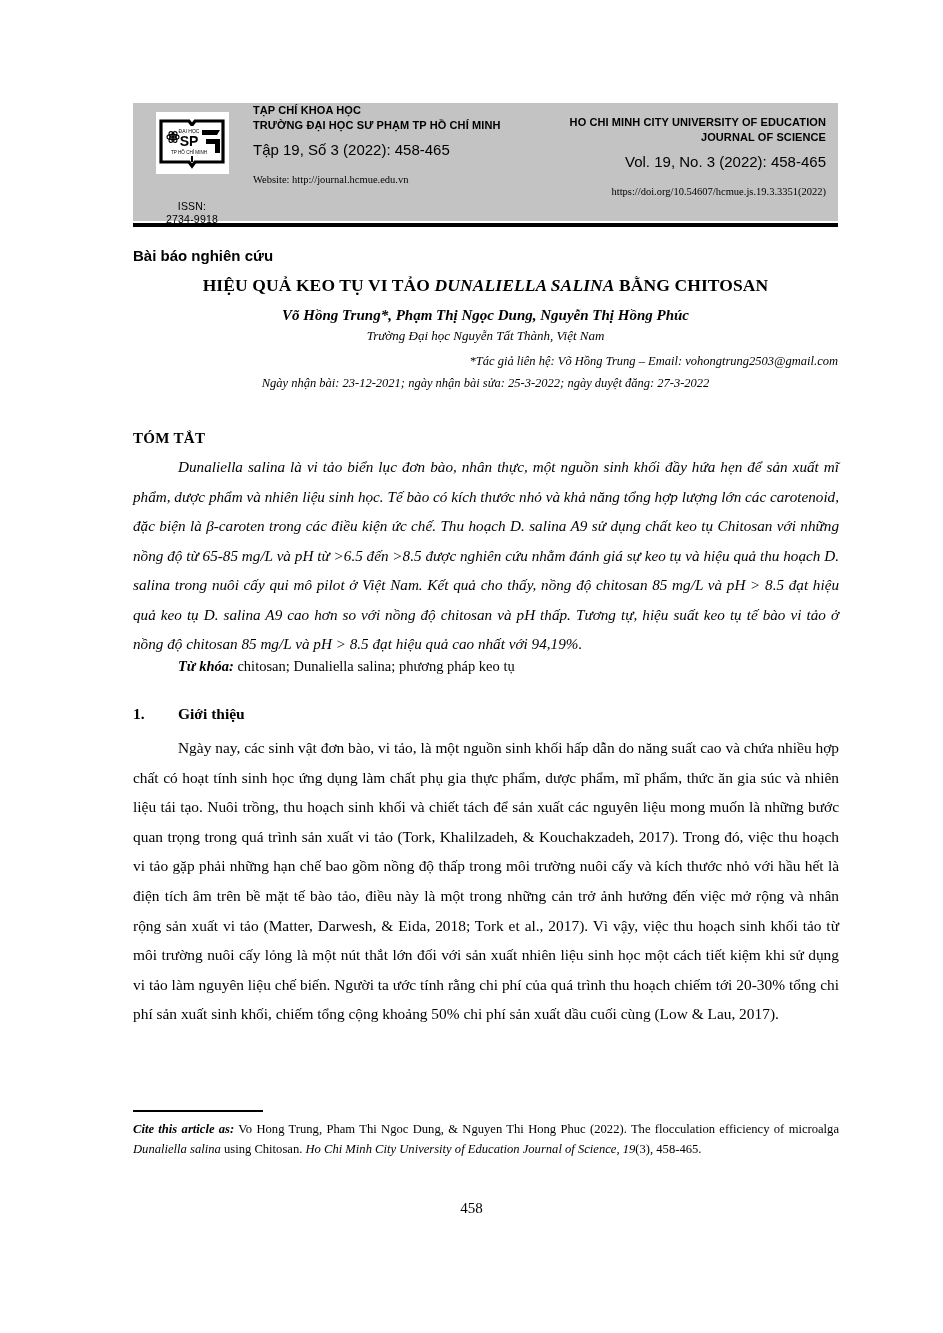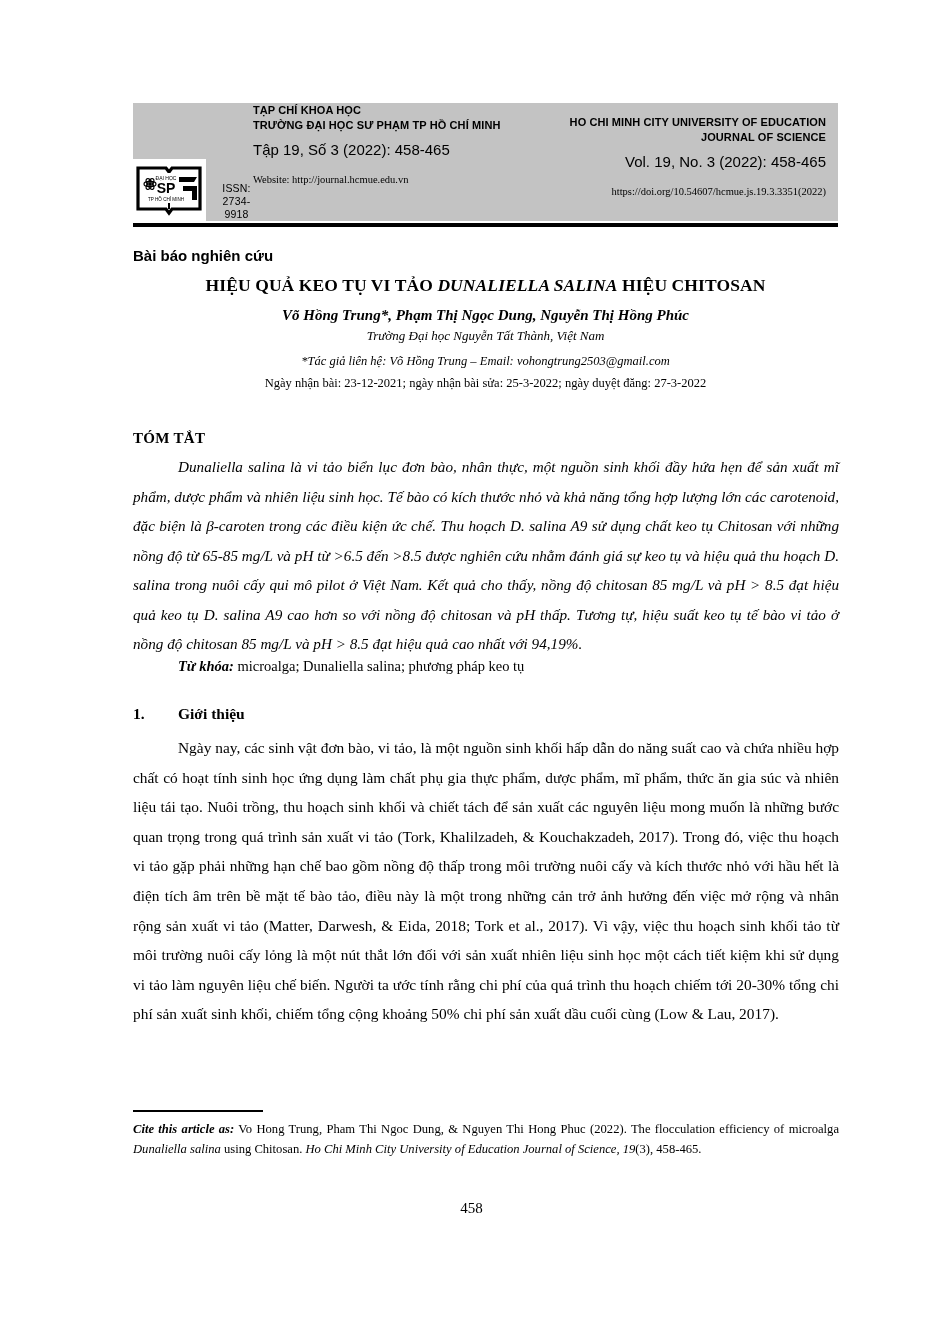--- a/index.html
+++ b/index.html
@@ -33,22 +33,22 @@
     height: 118px;
     background: #c3c3c3;
     display: flex;
     flex-direction: row;
     align-items: stretch;
   }
   .mast-left {
     width: 118px;
     flex: none;
     display: flex;
-    flex-direction: row;
-    align-items: flex-end;
+    flex-direction: column;
+    align-items: center;
     padding-top: 9px;
     box-sizing: border-box;
     gap: 16px;
   }
   .logo-box {
     width: 73px;
     height: 62px;
     background: #ffffff;
     position: relative;
     display: block;
@@ -154,33 +154,34 @@
     font-family: "Liberation Serif", "DejaVu Serif", serif;
     font-style: italic;
     font-size: 13px;
     line-height: 18px;
   }
   .corresponding {
     position: absolute;
     left: 133px;
     top: 352px;
     width: 705px;
-    text-align: center;
+    text-align: right;
     font-family: "Liberation Serif", "DejaVu Serif", serif;
     font-style: italic;
     font-size: 12.5px;
     line-height: 18px;
   }
   .dates {
     position: absolute;
     left: 133px;
     top: 374px;
     width: 705px;
     text-align: center;
     font-family: "Liberation Serif", "DejaVu Serif", serif;
+    font-style: italic;
     font-size: 12.5px;
     line-height: 18px;
   }
 
   
   .abstract-heading {
     position: absolute;
     left: 133px;
     top: 428px;
     font-family: "Liberation Serif", "DejaVu Serif", serif;
@@ -326,31 +327,31 @@
       <div class="mast-title-line">JOURNAL OF SCIENCE</div>
       <div class="mast-sub">Vol. 19, No. 3 (2022): 458-465</div>
       <div class="mast-sub2">https://doi.org/10.54607/hcmue.js.19.3.3351(2022)</div>
     </div>
   </div>
 
   <div class="rule-thick"></div>
 
   <div class="article-type">Bài báo nghiên cứu</div>
 
-  <div class="paper-title"><span>HIỆU QUẢ KEO TỤ VI TẢO </span><span class="it">DUNALIELLA SALINA</span><span> HIỆU CHITOSAN</span></div>
+  <div class="paper-title"><span>HIỆU QUẢ KEO TỤ VI TẢO </span><span class="it">DUNALIELLA SALINA</span><span> BẰNG CHITOSAN</span></div>
 
   <div class="authors">Võ Hồng Trung*, Phạm Thị Ngọc Dung, Nguyễn Thị Hồng Phúc</div>
   <div class="affiliation">Trường Đại học Nguyễn Tất Thành, Việt Nam</div>
   <div class="corresponding">*Tác giả liên hệ: Võ Hồng Trung – Email: vohongtrung2503@gmail.com</div>
   <div class="dates">Ngày nhận bài: 23-12-2021; ngày nhận bài sửa: 25-3-2022; ngày duyệt đăng: 27-3-2022</div>
 
   <div class="abstract-heading">TÓM TẮT</div>
   <div class="abstract-body">Dunaliella salina là vi tảo biển lục đơn bào, nhân thực, một nguồn sinh khối đầy hứa hẹn để sản xuất mĩ phẩm, dược phẩm và nhiên liệu sinh học. Tế bào có kích thước nhỏ và khả năng tổng hợp lượng lớn các carotenoid, đặc biện là β-caroten trong các điều kiện ức chế. Thu hoạch D. salina A9 sử dụng chất keo tụ Chitosan với những nồng độ từ 65-85 mg/L và pH từ &gt;6.5 đến &gt;8.5 được nghiên cứu nhằm đánh giá sự keo tụ và hiệu quả thu hoạch D. salina trong nuôi cấy qui mô pilot ở Việt Nam. Kết quả cho thấy, nồng độ chitosan 85 mg/L và pH &gt; 8.5 đạt hiệu quả keo tụ D. salina A9 cao hơn so với nồng độ chitosan và pH thấp. Tương tự, hiệu suất keo tụ tế bào vi tảo ở nồng độ chitosan 85 mg/L và pH &gt; 8.5 đạt hiệu quả cao nhất với 94,19%.</div>
 
-  <div class="keywords"><b>Từ khóa:</b><span> microalga; Dunaliella salina; phương pháp keo tụ</span></div>
+  <div class="keywords"><b>Từ khóa:</b><span> chitosan; Dunaliella salina; phương pháp keo tụ</span></div>
 
   <div class="sec-num">1.</div>
   <div class="sec-title">Giới thiệu</div>
   <div class="body-para">Ngày nay, các sinh vật đơn bào, vi tảo, là một nguồn sinh khối hấp dẫn do năng suất cao và chứa nhiều hợp chất có hoạt tính sinh học ứng dụng làm chất phụ gia thực phẩm, dược phẩm, mĩ phẩm, thức ăn gia súc và nhiên liệu tái tạo. Nuôi trồng, thu hoạch sinh khối và chiết tách để sản xuất các nguyên liệu mong muốn là những bước quan trọng trong quá trình sản xuất vi tảo (Tork, Khalilzadeh, &amp; Kouchakzadeh, 2017). Trong đó, việc thu hoạch vi tảo gặp phải những hạn chế bao gồm nồng độ thấp trong môi trường nuôi cấy và kích thước nhỏ với hầu hết là điện tích âm trên bề mặt tế bào tảo, điều này là một trong những cản trở ảnh hưởng đến việc mở rộng và nhân rộng sản xuất vi tảo (Matter, Darwesh, &amp; Eida, 2018; Tork et al., 2017). Vì vậy, việc thu hoạch sinh khối tảo từ môi trường nuôi cấy lỏng là một nút thắt lớn đối với sản xuất nhiên liệu sinh học một cách tiết kiệm khi sử dụng vi tảo làm nguyên liệu chế biến. Người ta ước tính rằng chi phí của quá trình thu hoạch chiếm tới 20-30% tổng chi phí sản xuất sinh khối, chiếm tổng cộng khoảng 50% chi phí sản xuất dầu cuối cùng (Low &amp; Lau, 2017).</div>
 
   <div class="foot-rule"></div>
   <div class="cite"><span class="lead">Cite this article as:</span><span> Vo Hong Trung, Pham Thi Ngoc Dung, &amp; Nguyen Thi Hong Phuc (2022). The flocculation efficiency of microalga </span><span class="it">Dunaliella salina</span><span> using Chitosan. </span><span class="it">Ho Chi Minh City University of Education Journal of Science, 19</span><span>(3), 458-465.</span></div>
 
   <div class="page-num">458</div>
 

